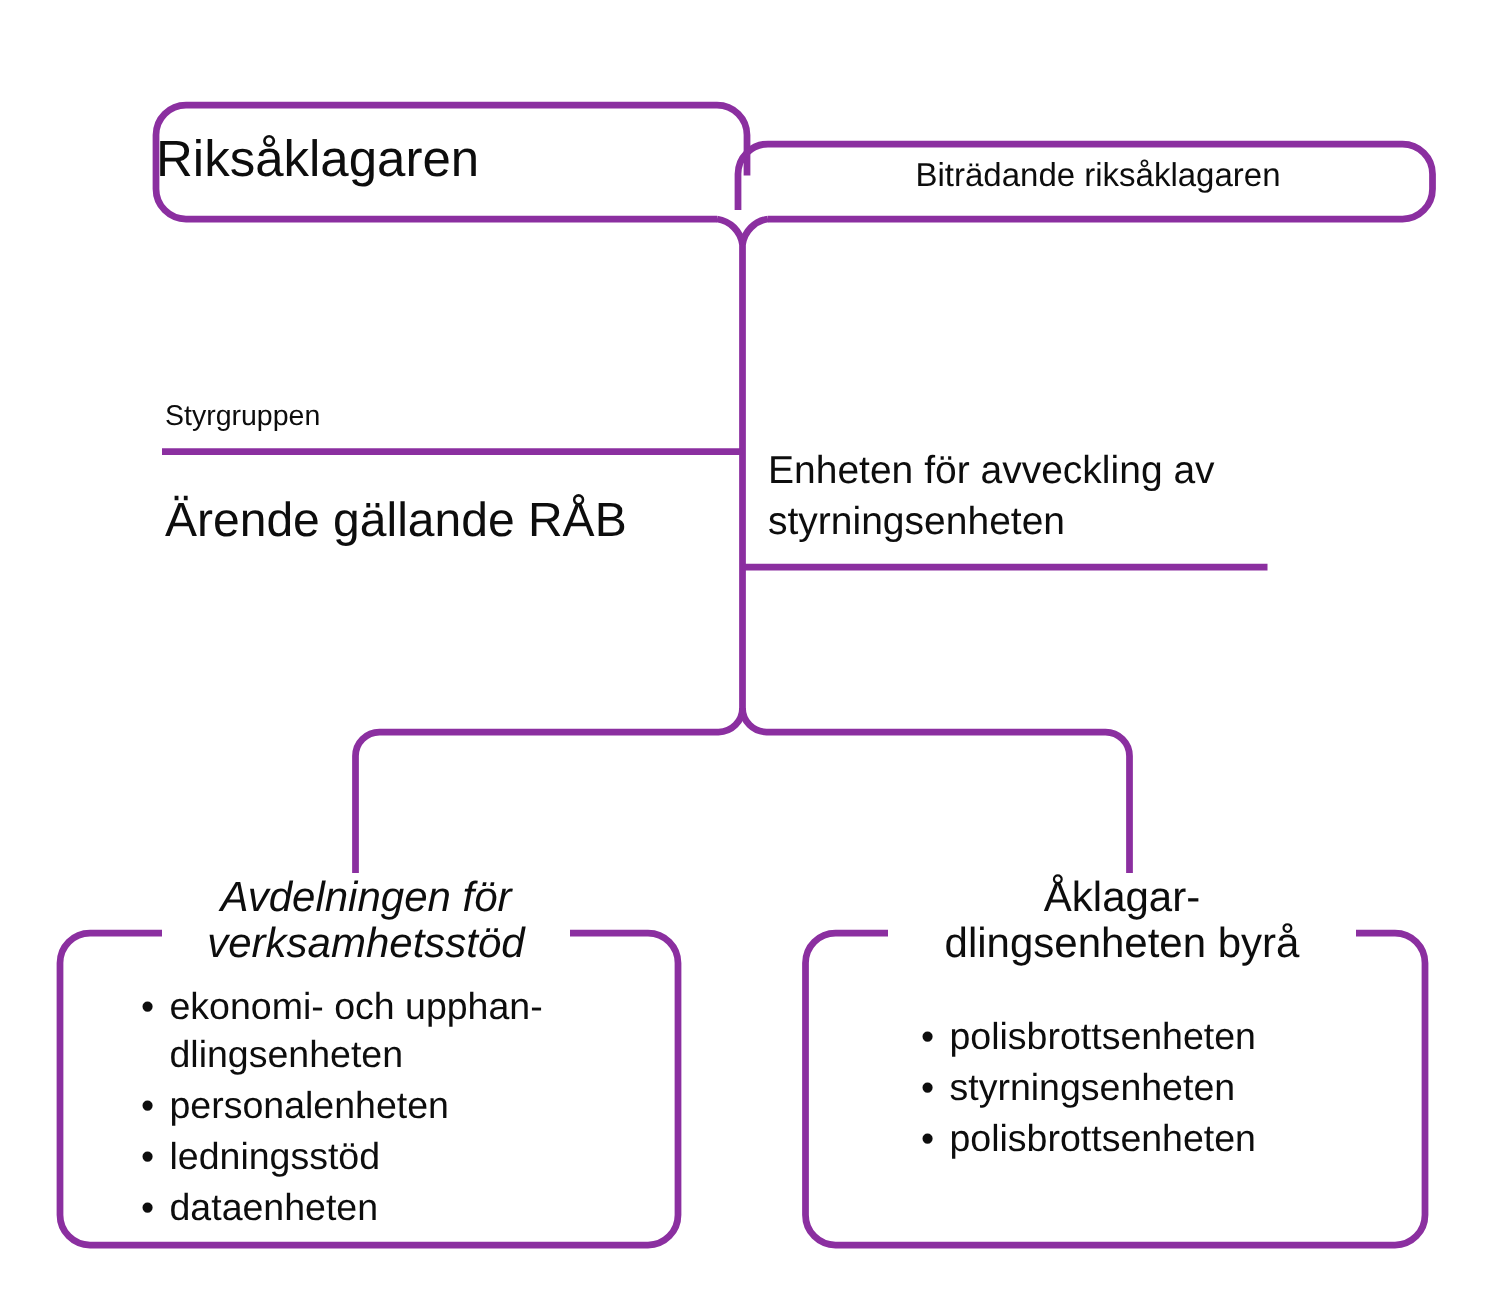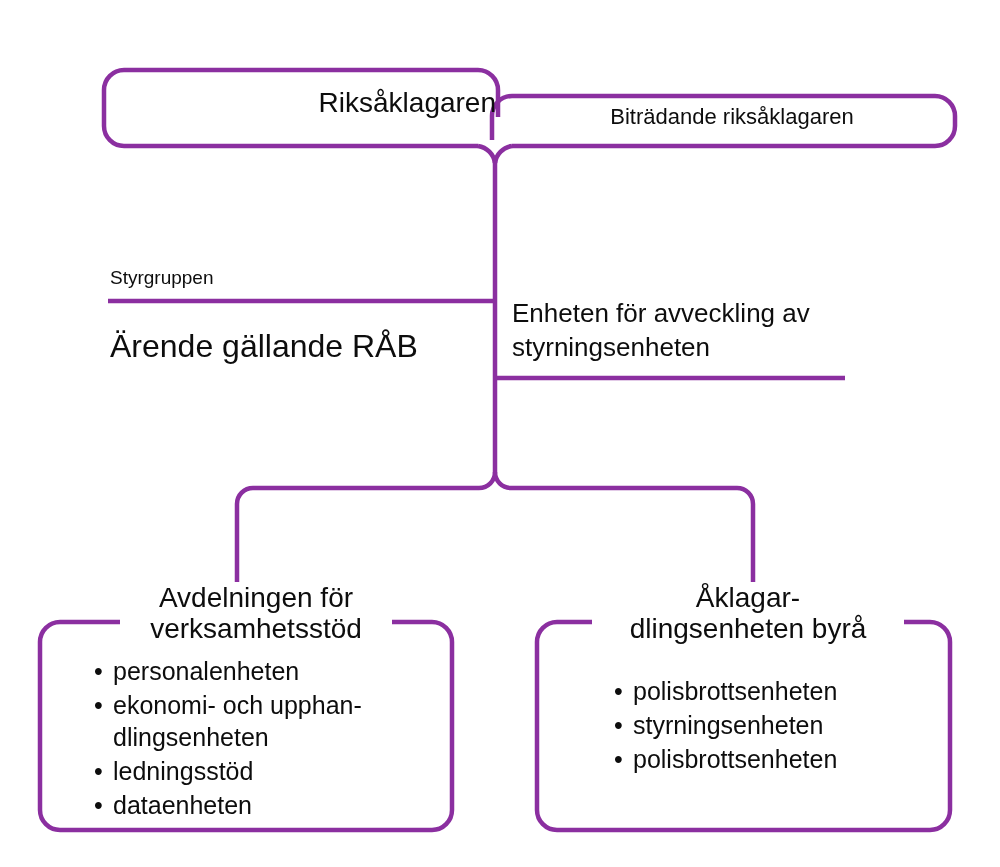--- a/index.html
+++ b/index.html
@@ -32,22 +32,22 @@
     font-weight: 400;
     line-height: 1.22;
     white-space: pre-line;
   }
 
   
   .lbl-riksaklagaren {
     left: 104px;
     top: 86px;
     width: 392px;
-    text-align: right;
-    font-size: 28px;
+    text-align: left;
+    font-size: 34px;
   }
   .lbl-bitradande {
     left: 508px;
     top: 104px;
     width: 448px;
     text-align: center;
     font-size: 22px;
   }
 
   
@@ -76,24 +76,25 @@
     position: absolute;
     color: #0d0d0d;
     text-align: center;
     font-size: 28px;
     line-height: 1.12;
     white-space: pre-line;
     background: #ffffff;
     z-index: 3;
   }
   .title-avdelningen {
-    left: 120px;
+    left: 108px;
     top: 582px;
     width: 260px;
     padding: 0 6px;
+    font-style: italic;
   }
   .title-aklagar {
     left: 592px;
     top: 582px;
     width: 300px;
     padding: 0 6px;
   }
 
   .box-list {
     position: absolute;
@@ -204,23 +205,23 @@
   <div class="node-label lbl-styrgruppen">Styrgruppen</div>
 
   <div class="node-label lbl-arende">Ärende gällande RÅB</div>
 
   <div class="node-label lbl-enheten">Enheten för avveckling av styrningsenheten</div>
 
   <div class="box-title title-avdelningen">Avdelningen för
 verksamhetsstöd</div>
 
   <ul class="box-list list-left">
-    <li>personalenheten</li>
     <li>ekonomi- och upphan-
 dlingsenheten</li>
+    <li>personalenheten</li>
     <li>ledningsstöd</li>
     <li>dataenheten</li>
   </ul>
 
   <div class="box-title title-aklagar">Åklagar-
 dlingsenheten byrå</div>
 
   <ul class="box-list list-right">
     <li>polisbrottsenheten</li>
     <li>styrningsenheten</li>

